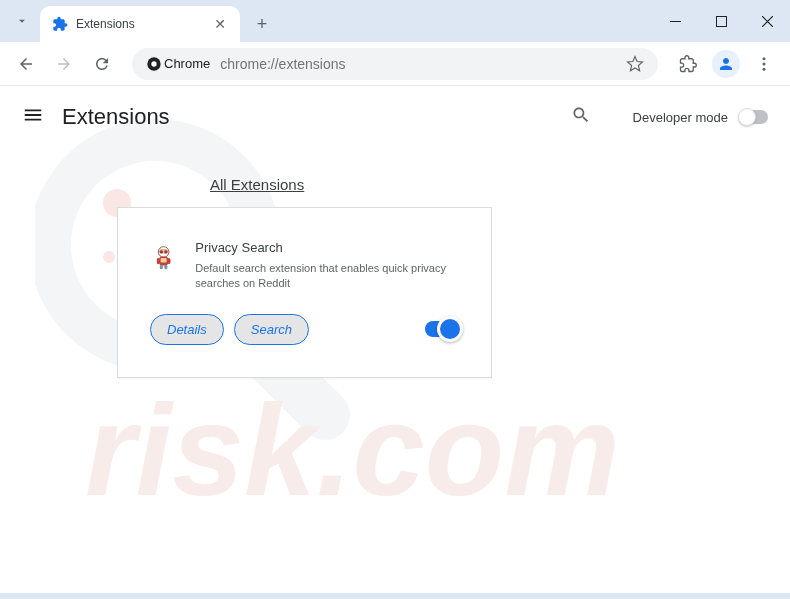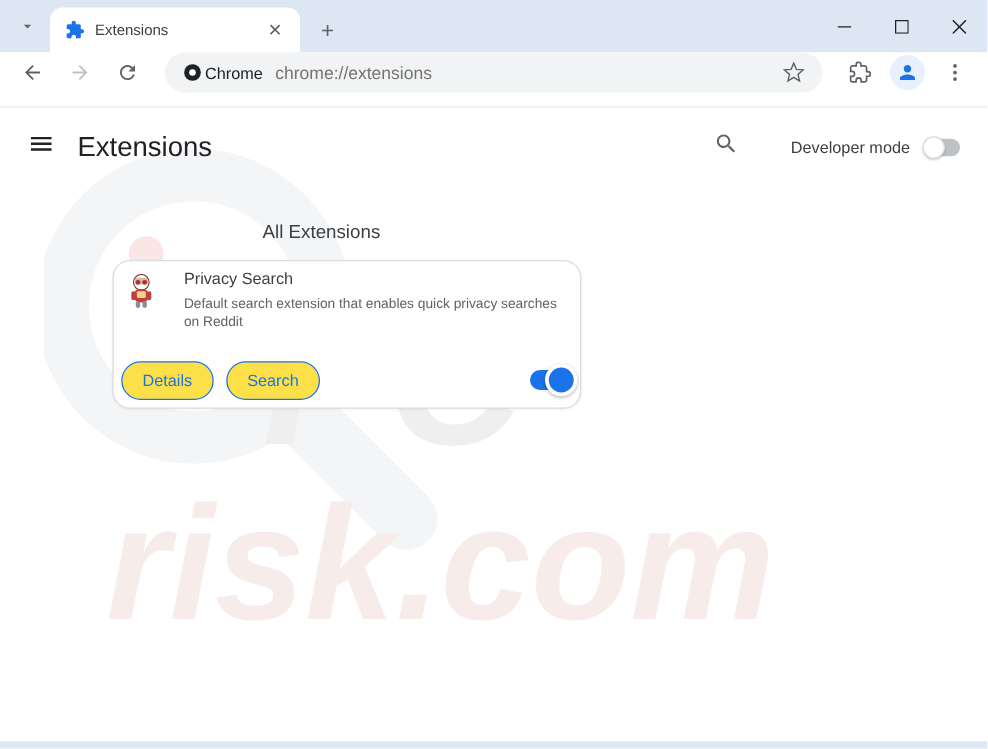--- a/index.html
+++ b/index.html
@@ -19,65 +19,66 @@
 .browser-top { background: #dde6f3; height: 42px; display: flex; align-items: flex-end; padding: 0 8px; position: relative; z-index: 2; }
 .tab-dropdown { width: 28px; height: 28px; display: flex; align-items: center; justify-content: center; margin-bottom: 7px; margin-right: 4px; cursor: pointer; }
 .tab { background: #fff; border-radius: 10px 10px 0 0; display: flex; align-items: center; height: 36px; padding: 0 12px; min-width: 200px; max-width: 210px; position: relative; }
 .tab-icon { width: 16px; height: 16px; margin-right: 8px; }
 .tab-title { font-size: 12px; color: #3c4043; flex: 1; }
 .tab-close { width: 16px; height: 16px; display: flex; align-items: center; justify-content: center; cursor: pointer; color: #5f6368; font-size: 14px; }
 .new-tab { width: 28px; height: 28px; display: flex; align-items: center; justify-content: center; margin-left: 8px; margin-bottom: 4px; cursor: pointer; color: #5f6368; font-size: 18px; }
 .window-controls { position: absolute; right: 0; top: 0; display: flex; height: 42px; }
 .win-btn { width: 46px; display: flex; align-items: center; justify-content: center; cursor: pointer; color: #202124; }
 
-.toolbar { background: #fff; height: 44px; display: flex; align-items: flex-start; padding: 0 10px; gap: 6px; border-bottom: 1px solid #e8eaed; position: relative; z-index: 2; }
+.toolbar { background: #fff; height: 44px; display: flex; align-items: center; padding: 0 10px; gap: 6px; border-bottom: 1px solid #e8eaed; position: relative; z-index: 2; }
 .nav-btn { width: 32px; height: 32px; display: flex; align-items: center; justify-content: center; cursor: pointer; border-radius: 50%; color: #5f6368; }
 .nav-btn.disabled { color: #bdc1c6; }
 .omnibox { flex: 1; height: 32px; background: #f1f3f4; border-radius: 16px; display: flex; align-items: center; padding: 0 14px; margin: 0 8px; gap: 10px; }
 .omnibox-icon { display: flex; align-items: center; gap: 2px; }
 .omnibox-text { font-size: 14px; color: #737373; flex: 1; }
 .tb-icon { width: 32px; height: 32px; display: flex; align-items: center; justify-content: center; cursor: pointer; color: #5f6368; }
 .avatar { width: 28px; height: 28px; border-radius: 50%; background: #e8f0fe; display: flex; align-items: center; justify-content: center; }
 
 
 .page { position: relative; z-index: 1; padding: 0; background: transparent; height: calc(599px - 86px - 6px); }
 .page-header { display: flex; align-items: center; padding: 18px 22px; }
 .hamburger { cursor: pointer; margin-right: 18px; }
 .page-title { font-size: 22px; font-weight: 500; color: #202124; flex: 1; }
 .search-icon-page { cursor: pointer; margin-right: 18px; }
 .dev-mode { display: flex; align-items: center; gap: 12px; }
 .dev-label { font-size: 13px; color: #3c4043; padding-left: 24px; }
 
 .toggle-sm { width: 28px; height: 14px; background: #bdc1c6; border-radius: 7px; position: relative; cursor: pointer; }
 .toggle-sm::after { content: ''; width: 16px; height: 16px; background: #fff; border: 1px solid #dadce0; border-radius: 50%; position: absolute; top: -2px; left: -2px; box-shadow: 0 1px 2px rgba(0,0,0,0.2); }
 
-.section-title { font-size: 15px; color: #3c4043; margin: 28px 0 14px 210px; }
+.section-title { font-size: 15px; color: #3c4043; margin: 28px 0 14px 210px; text-decoration: underline; }
 
 .ext-card {
   width: 375px;
-  margin-left: 90px;
+  margin-left: 117px;
   background: #fff;
   border: 1px solid #dadce0;
-  border-radius: 14px;
-  padding: 6px;
+  border-radius: 0;
+  padding: 32px;
   box-shadow: 0 1px 2px rgba(0,0,0,0.05);
 }
 .ext-top { display: flex; gap: 18px; margin-bottom: 22px; }
 .ext-icon { width: 36px; height: 36px; }
 .ext-name { font-size: 13px; color: #3c4043; margin-bottom: 6px; }
 .ext-desc { font-size: 11px; color: #5f6368; line-height: 1.4; }
 .ext-actions { display: flex; align-items: center; gap: 10px; }
 .pill-btn {
   border: 1px solid #1a73e8;
   color: #1a73e8;
-  background: #fde047;
+  background: #e5e5e5;
   border-radius: 18px;
   padding: 7px 16px;
   font-size: 13px;
   cursor: pointer;
+  font-style: italic;
 }
 .spacer { flex: 1; }
 .toggle-on { width: 34px; height: 16px; background: #1a73e8; border-radius: 8px; position: relative; cursor: pointer; }
 .toggle-on::after { content: ''; width: 20px; height: 20px; background: #1a73e8; border-radius: 50%; border: 3px solid #fff; position: absolute; top: -5px; right: -4px; box-shadow: 0 1px 3px rgba(0,0,0,0.3); }
 
 .bottom-bar { position: absolute; bottom: 0; left: 0; right: 0; height: 6px; background: #dde6f3; z-index: 2; }
 </style>
 </head>
 <body>
 

